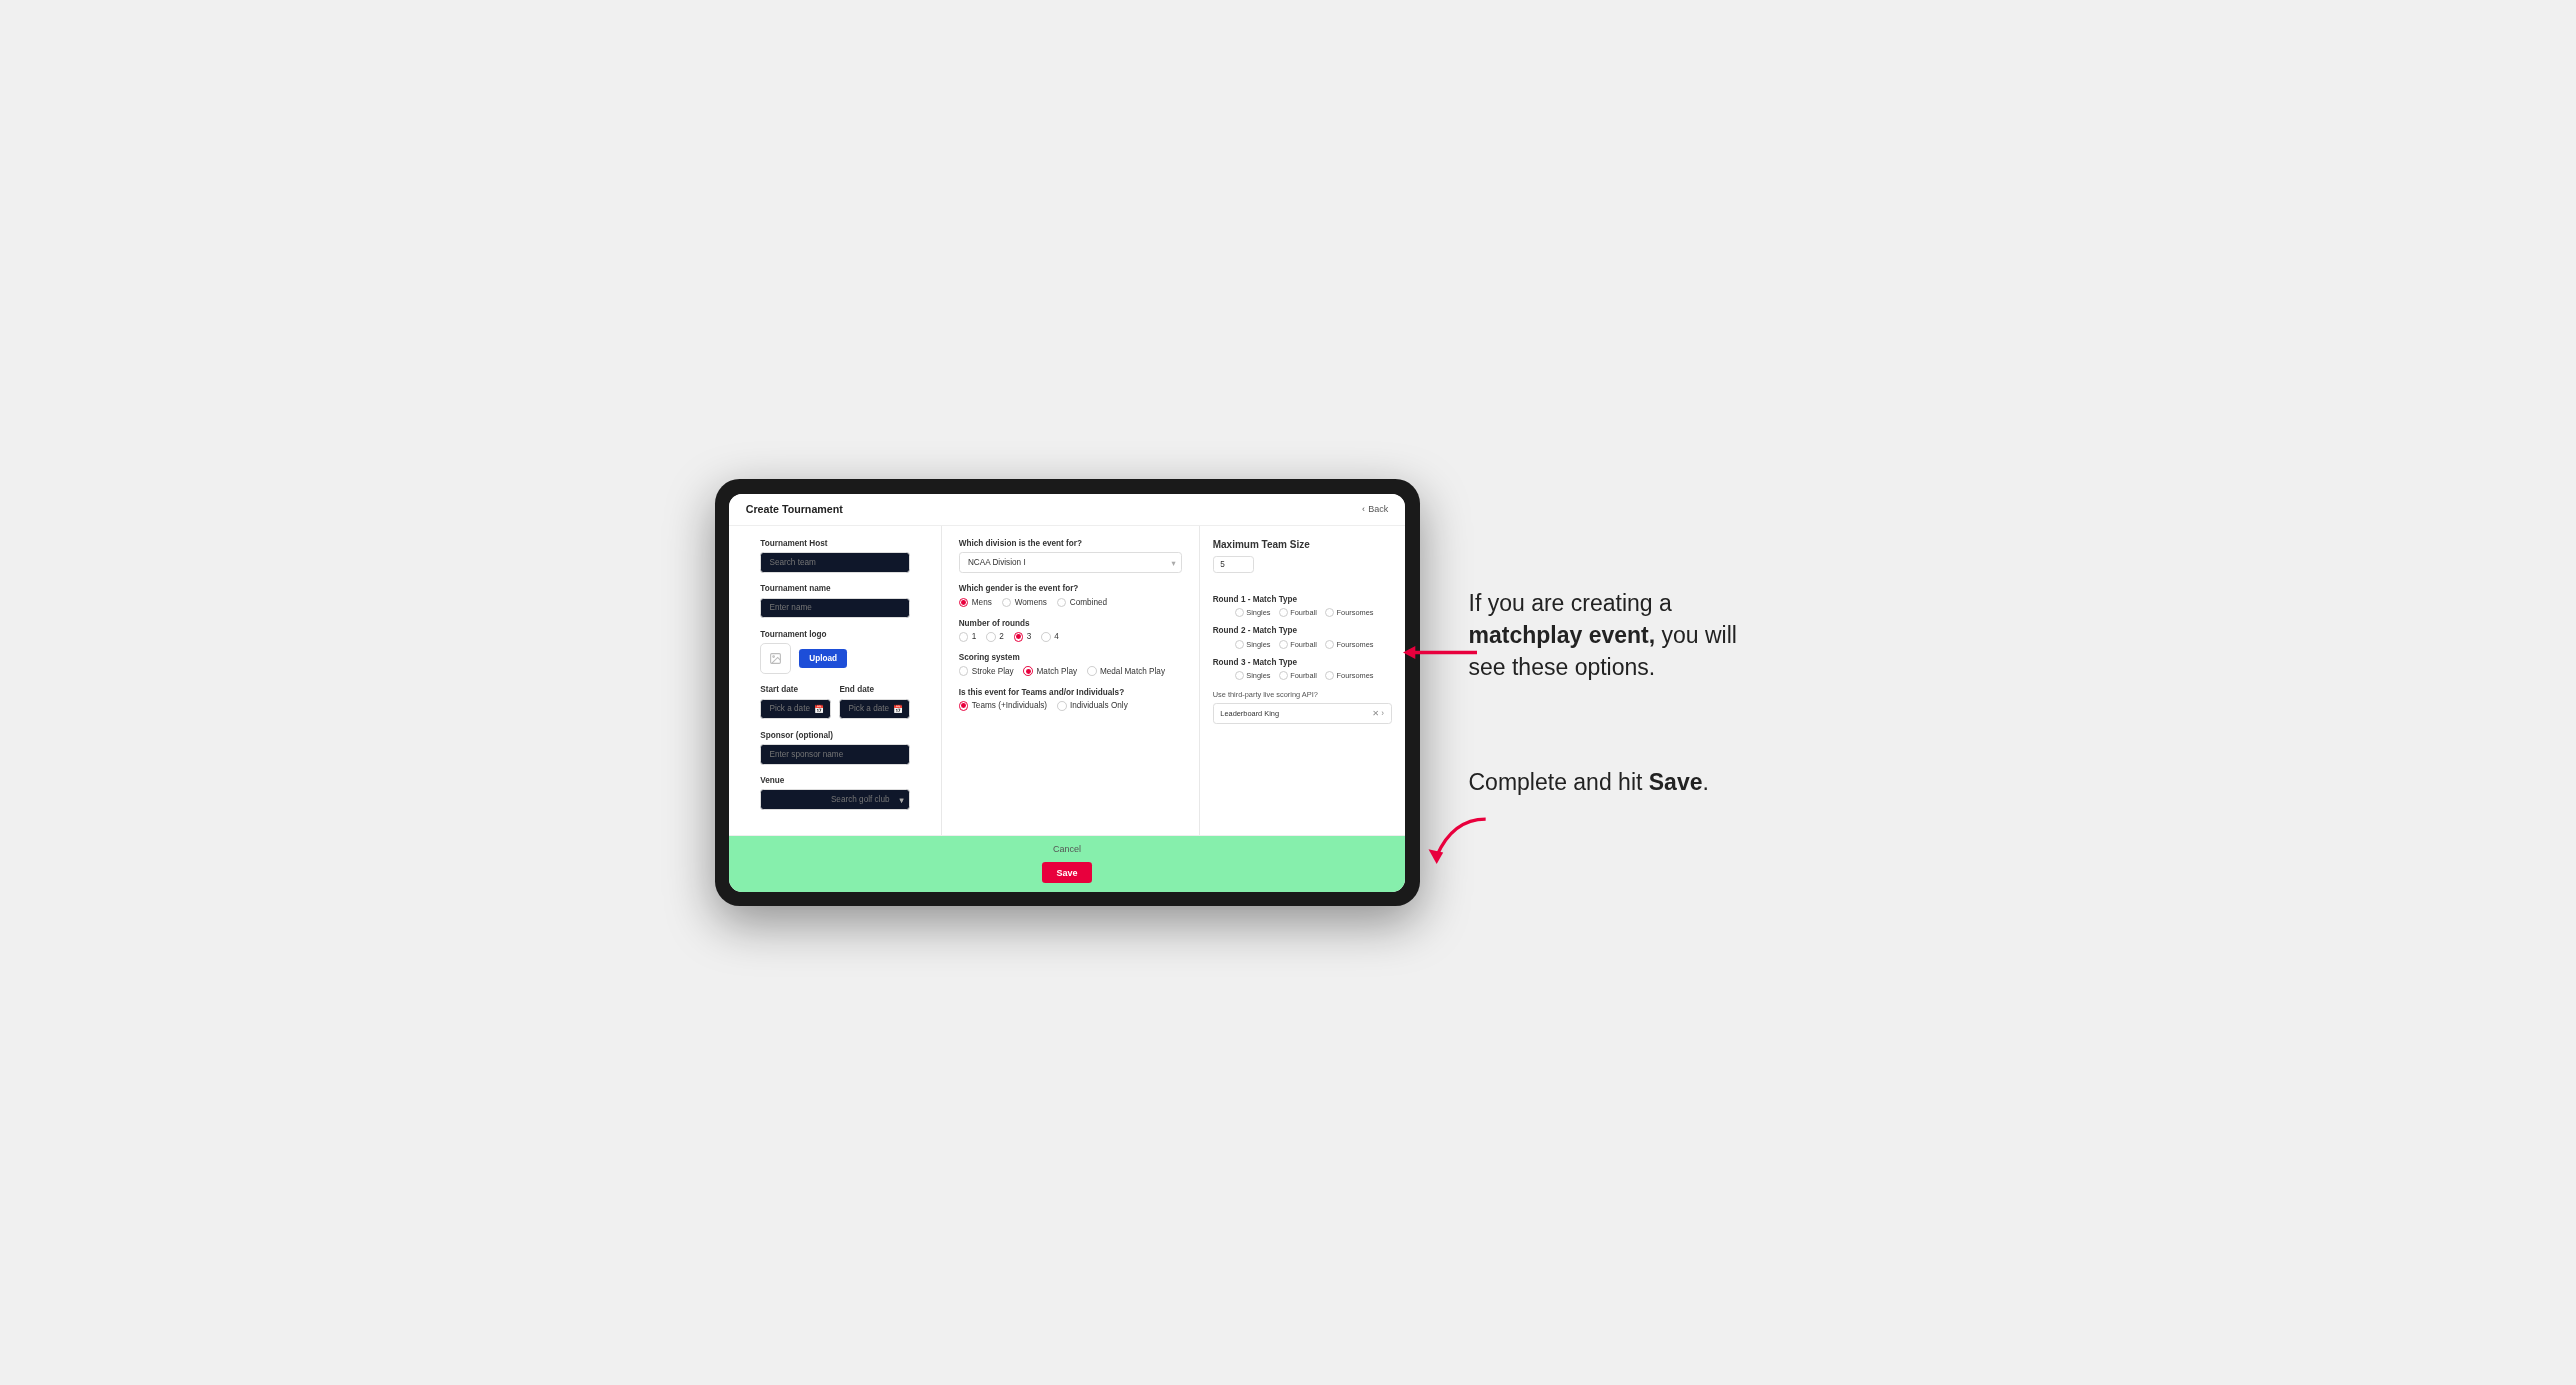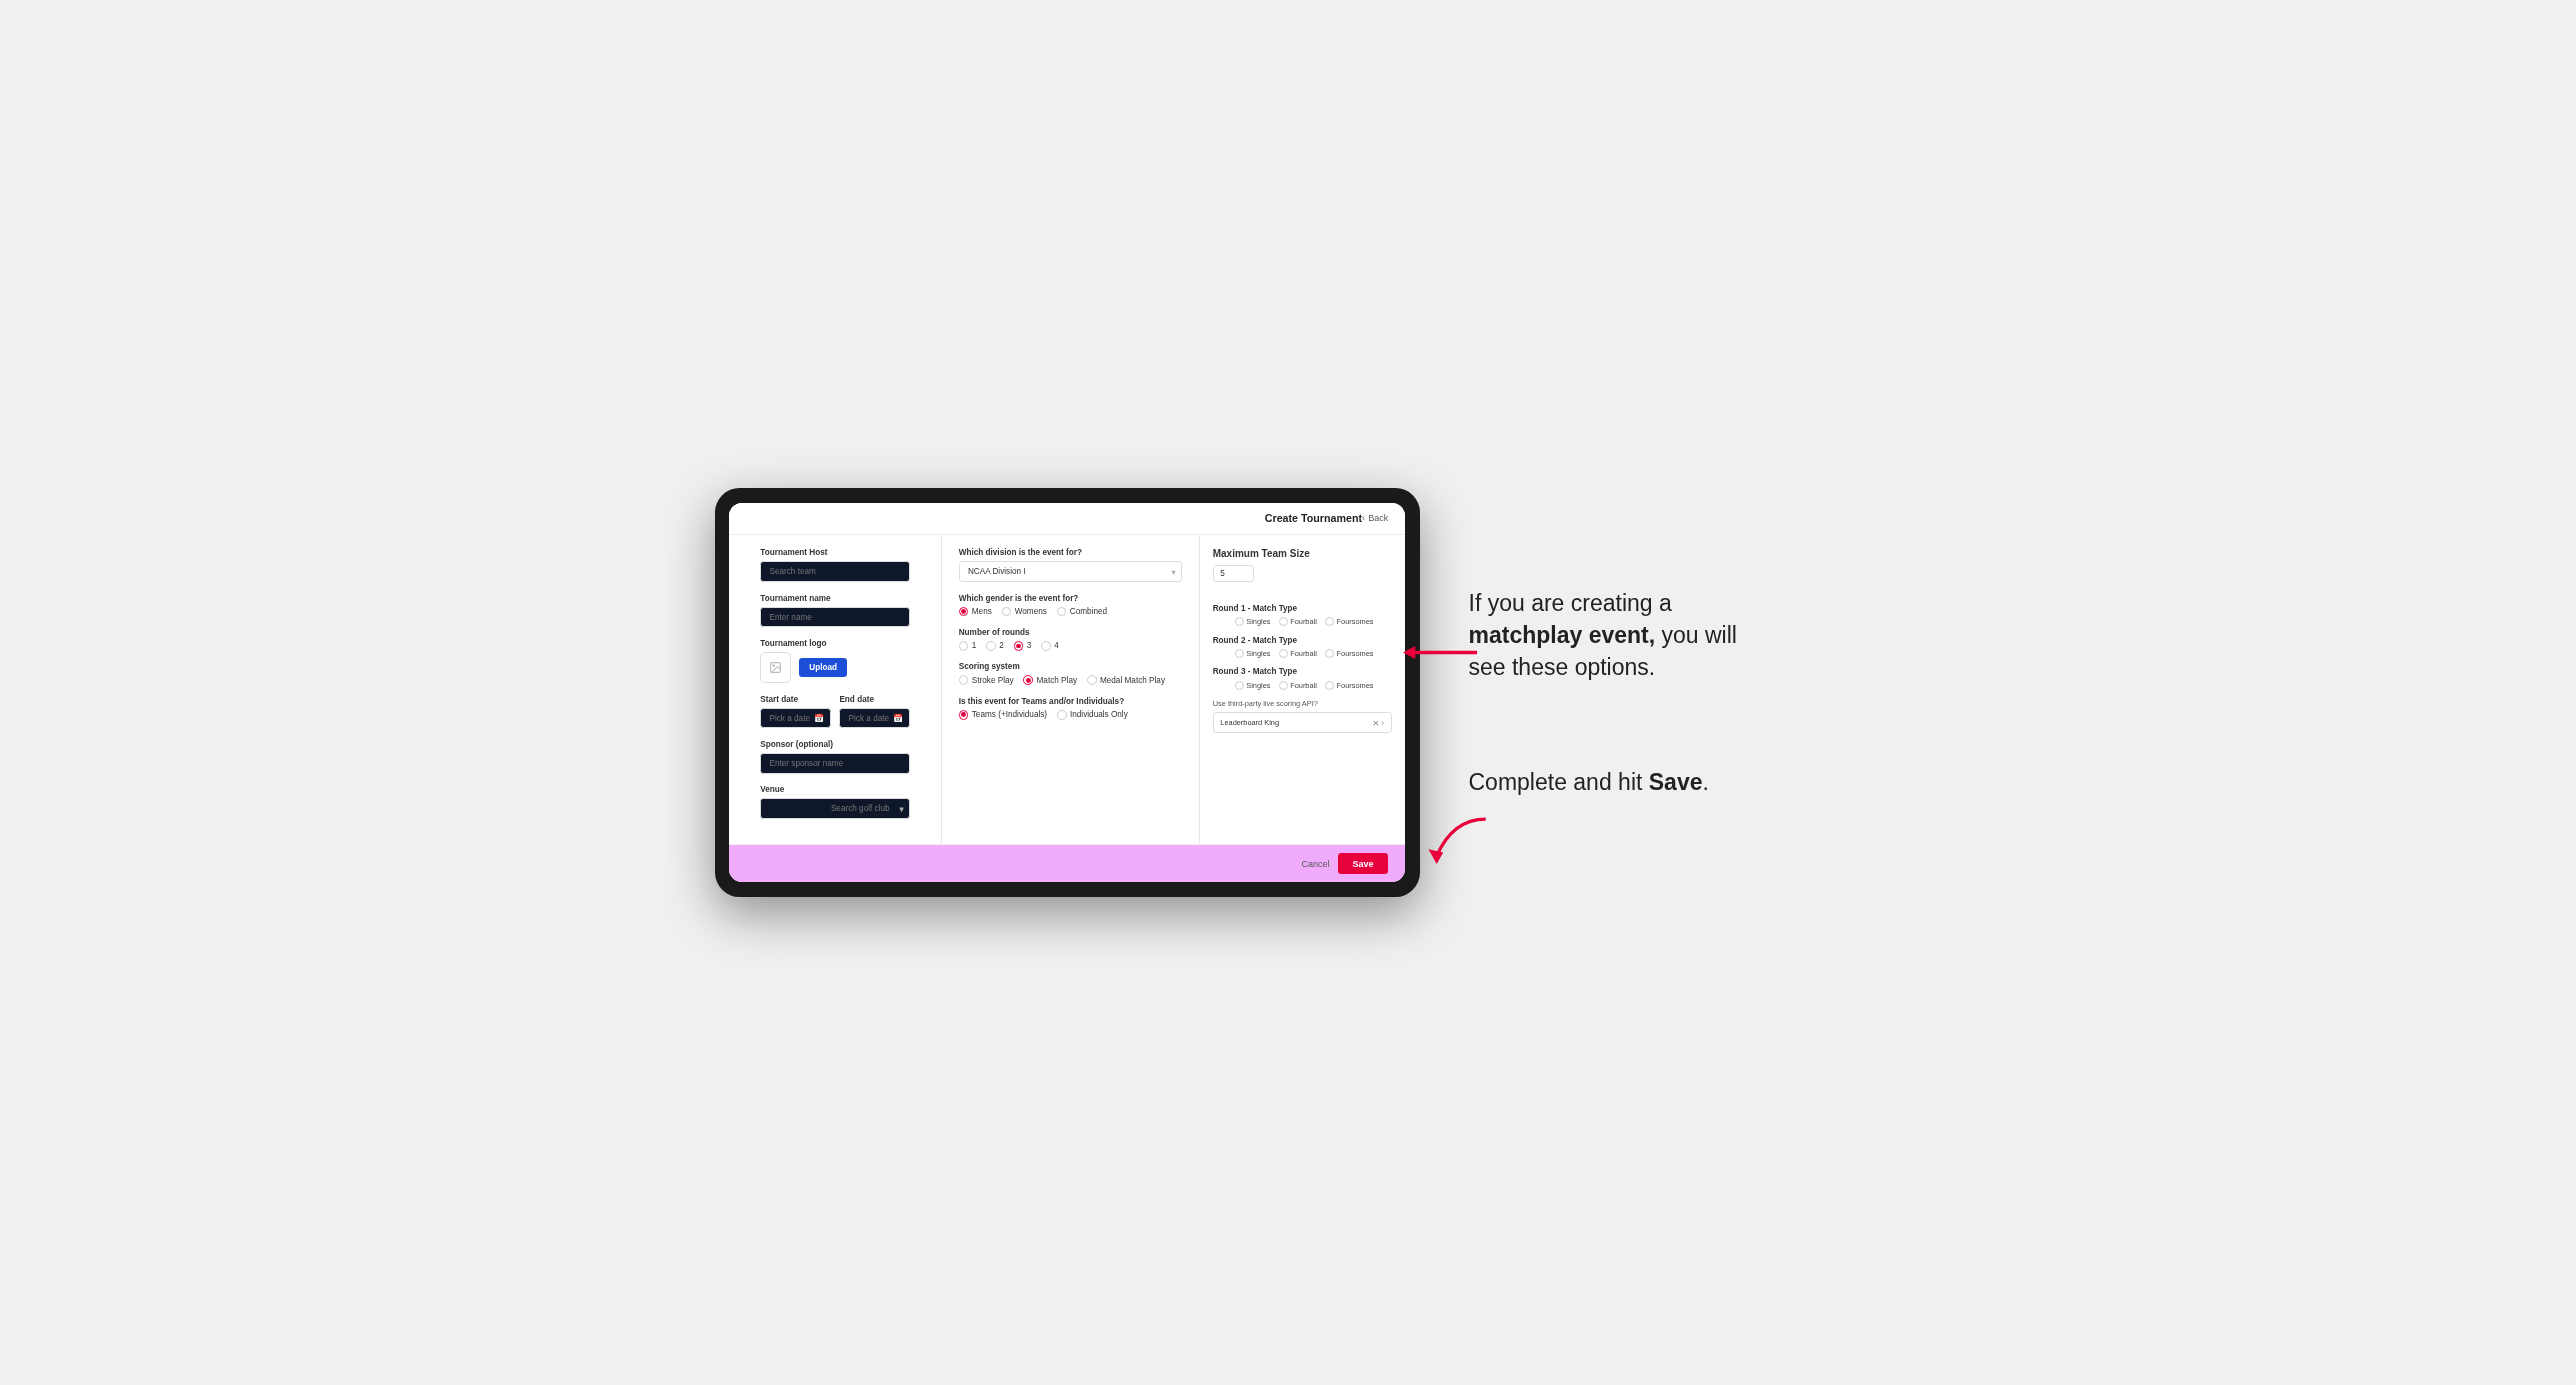--- a/index.html
+++ b/index.html
@@ -111,21 +111,21 @@
       display: flex;
       flex-direction: column;
     }
 
     
     .create-header {
       background: #fff;
       padding: 9.8px 16.4px;
       display: flex;
       align-items: center;
-      justify-content: flex-end;
+      justify-content: space-between;
       border-bottom: 0.8px solid #eee;
     }
 
     .create-title {
       font-size: 10.7px;
       font-weight: 600;
       color: #222;
     }
 
     .back-link {
@@ -388,27 +388,28 @@
     }
 
     .api-x {
       color: #888;
       cursor: pointer;
       font-size: 8.2px;
     }
 
     
     .form-footer {
-      background: #f0abfc;
+      background: #86efac;
       border-top: 0.8px solid #eee;
       padding: 8.2px 16.4px;
       display: flex;
       align-items: center;
       justify-content: flex-end;
       gap: 8.2px;
+      flex-direction: column;
     }
 
     .cancel-btn {
       background: none;
       border: none;
       font-size: 9px;
       color: #555;
       cursor: pointer;
       font-weight: 500;
     }

